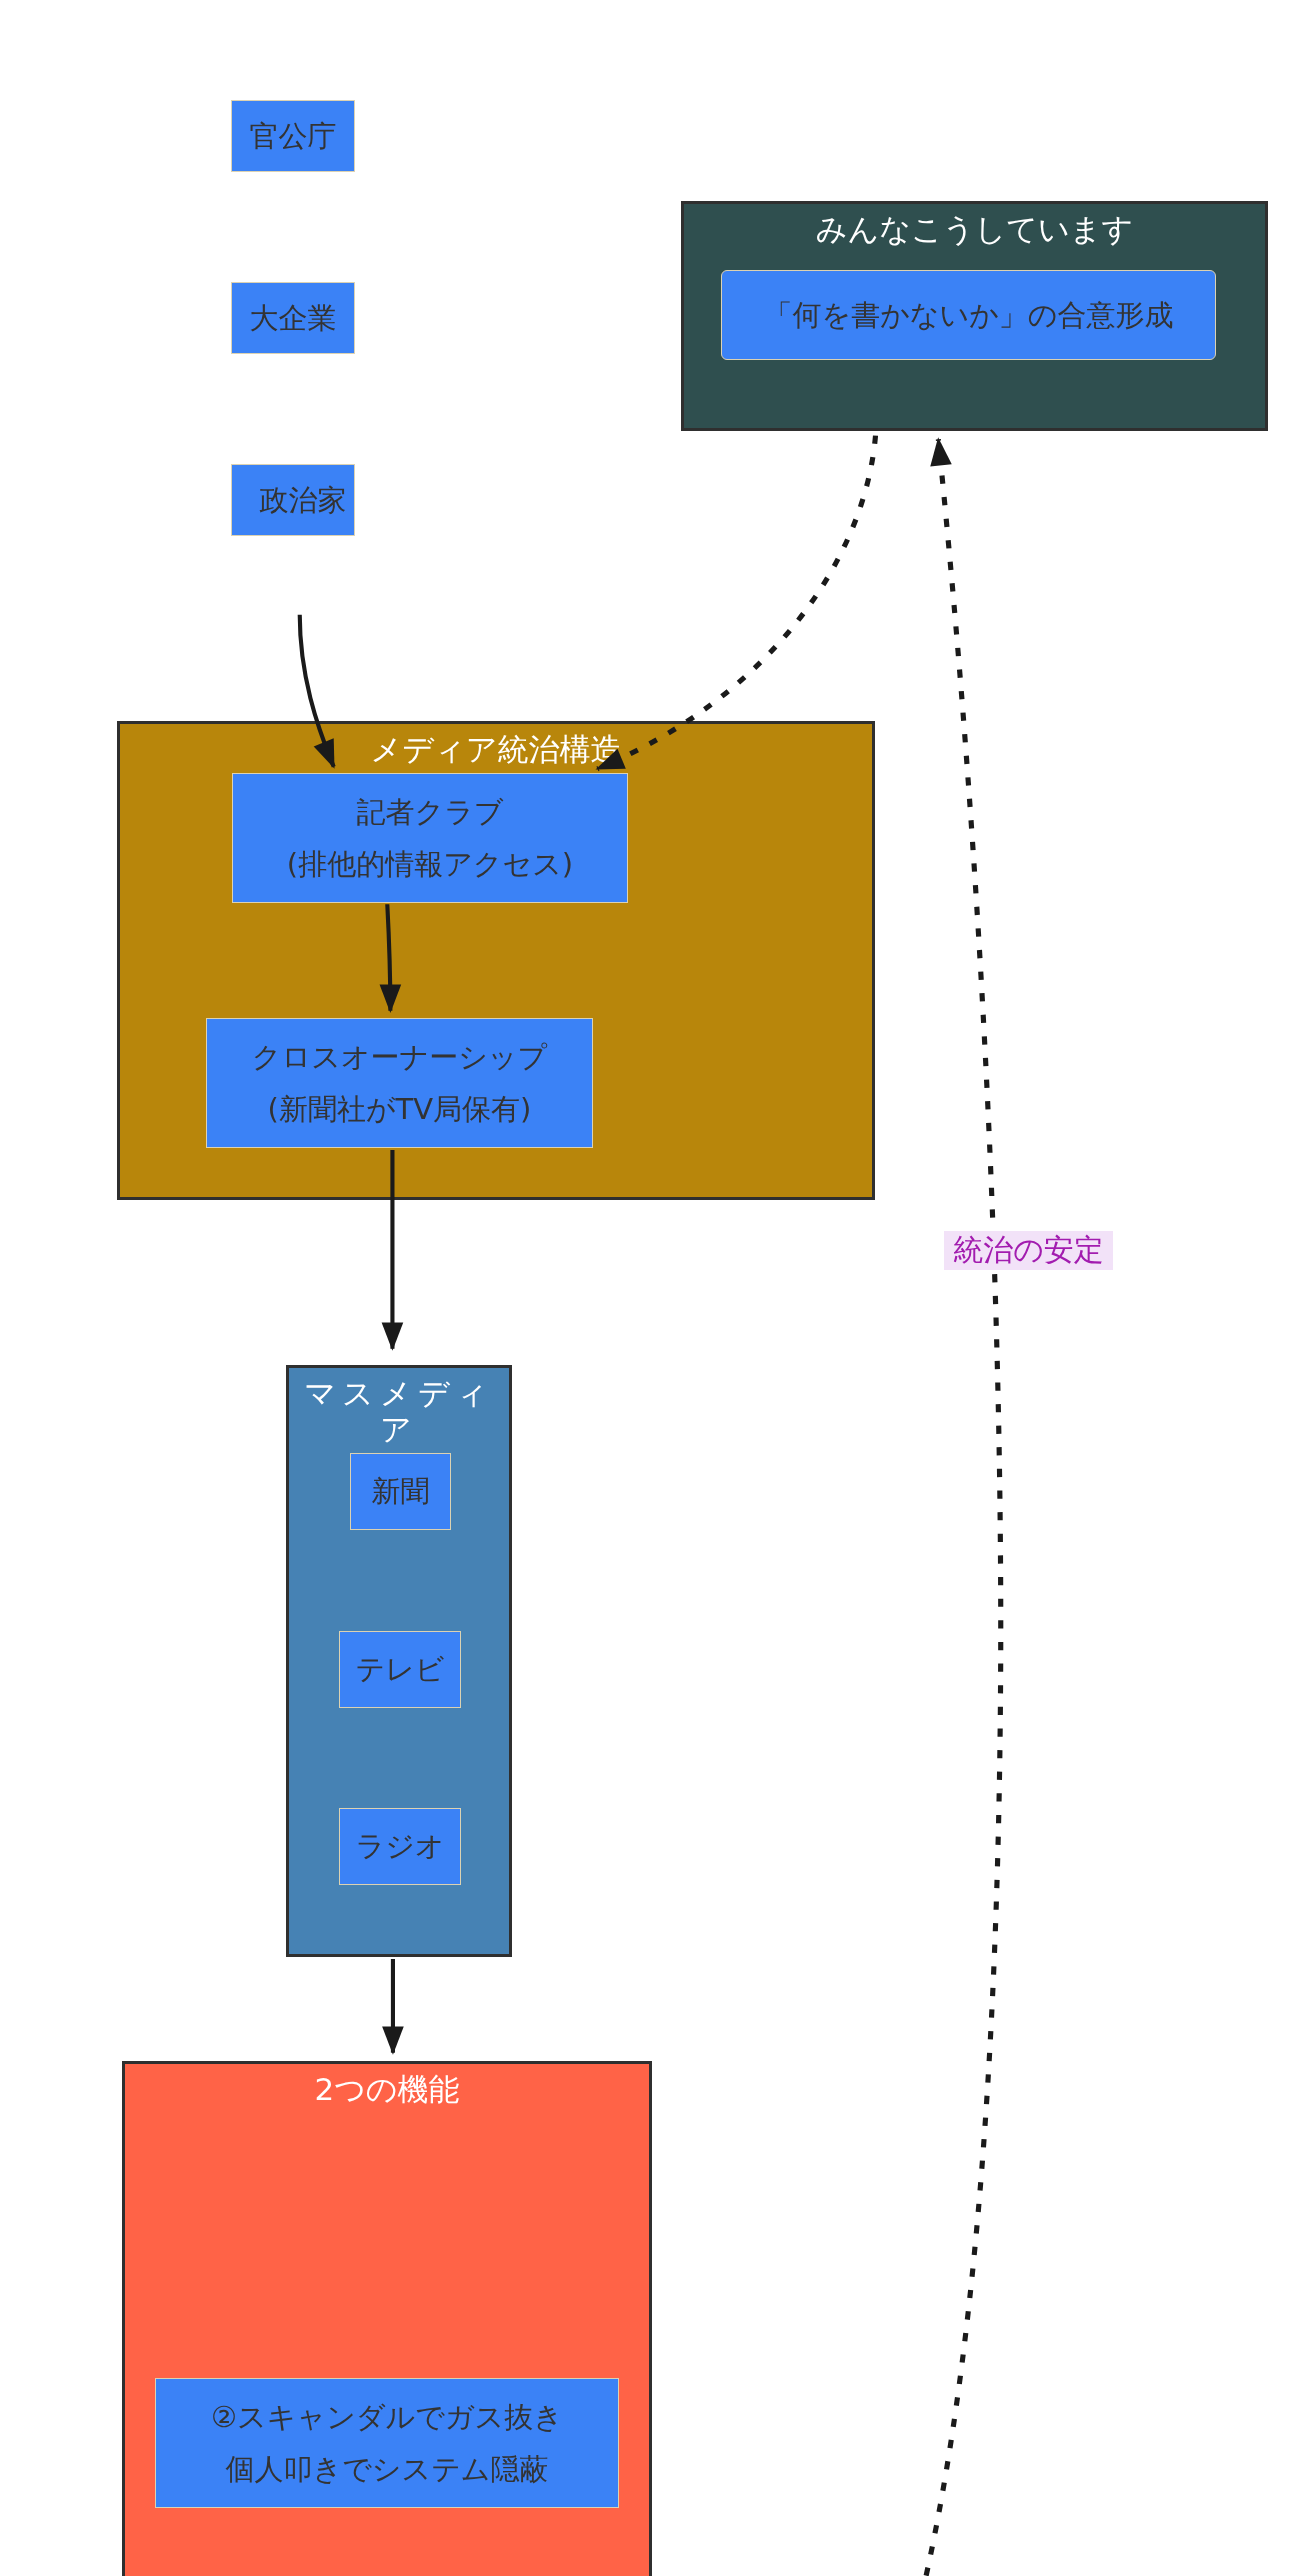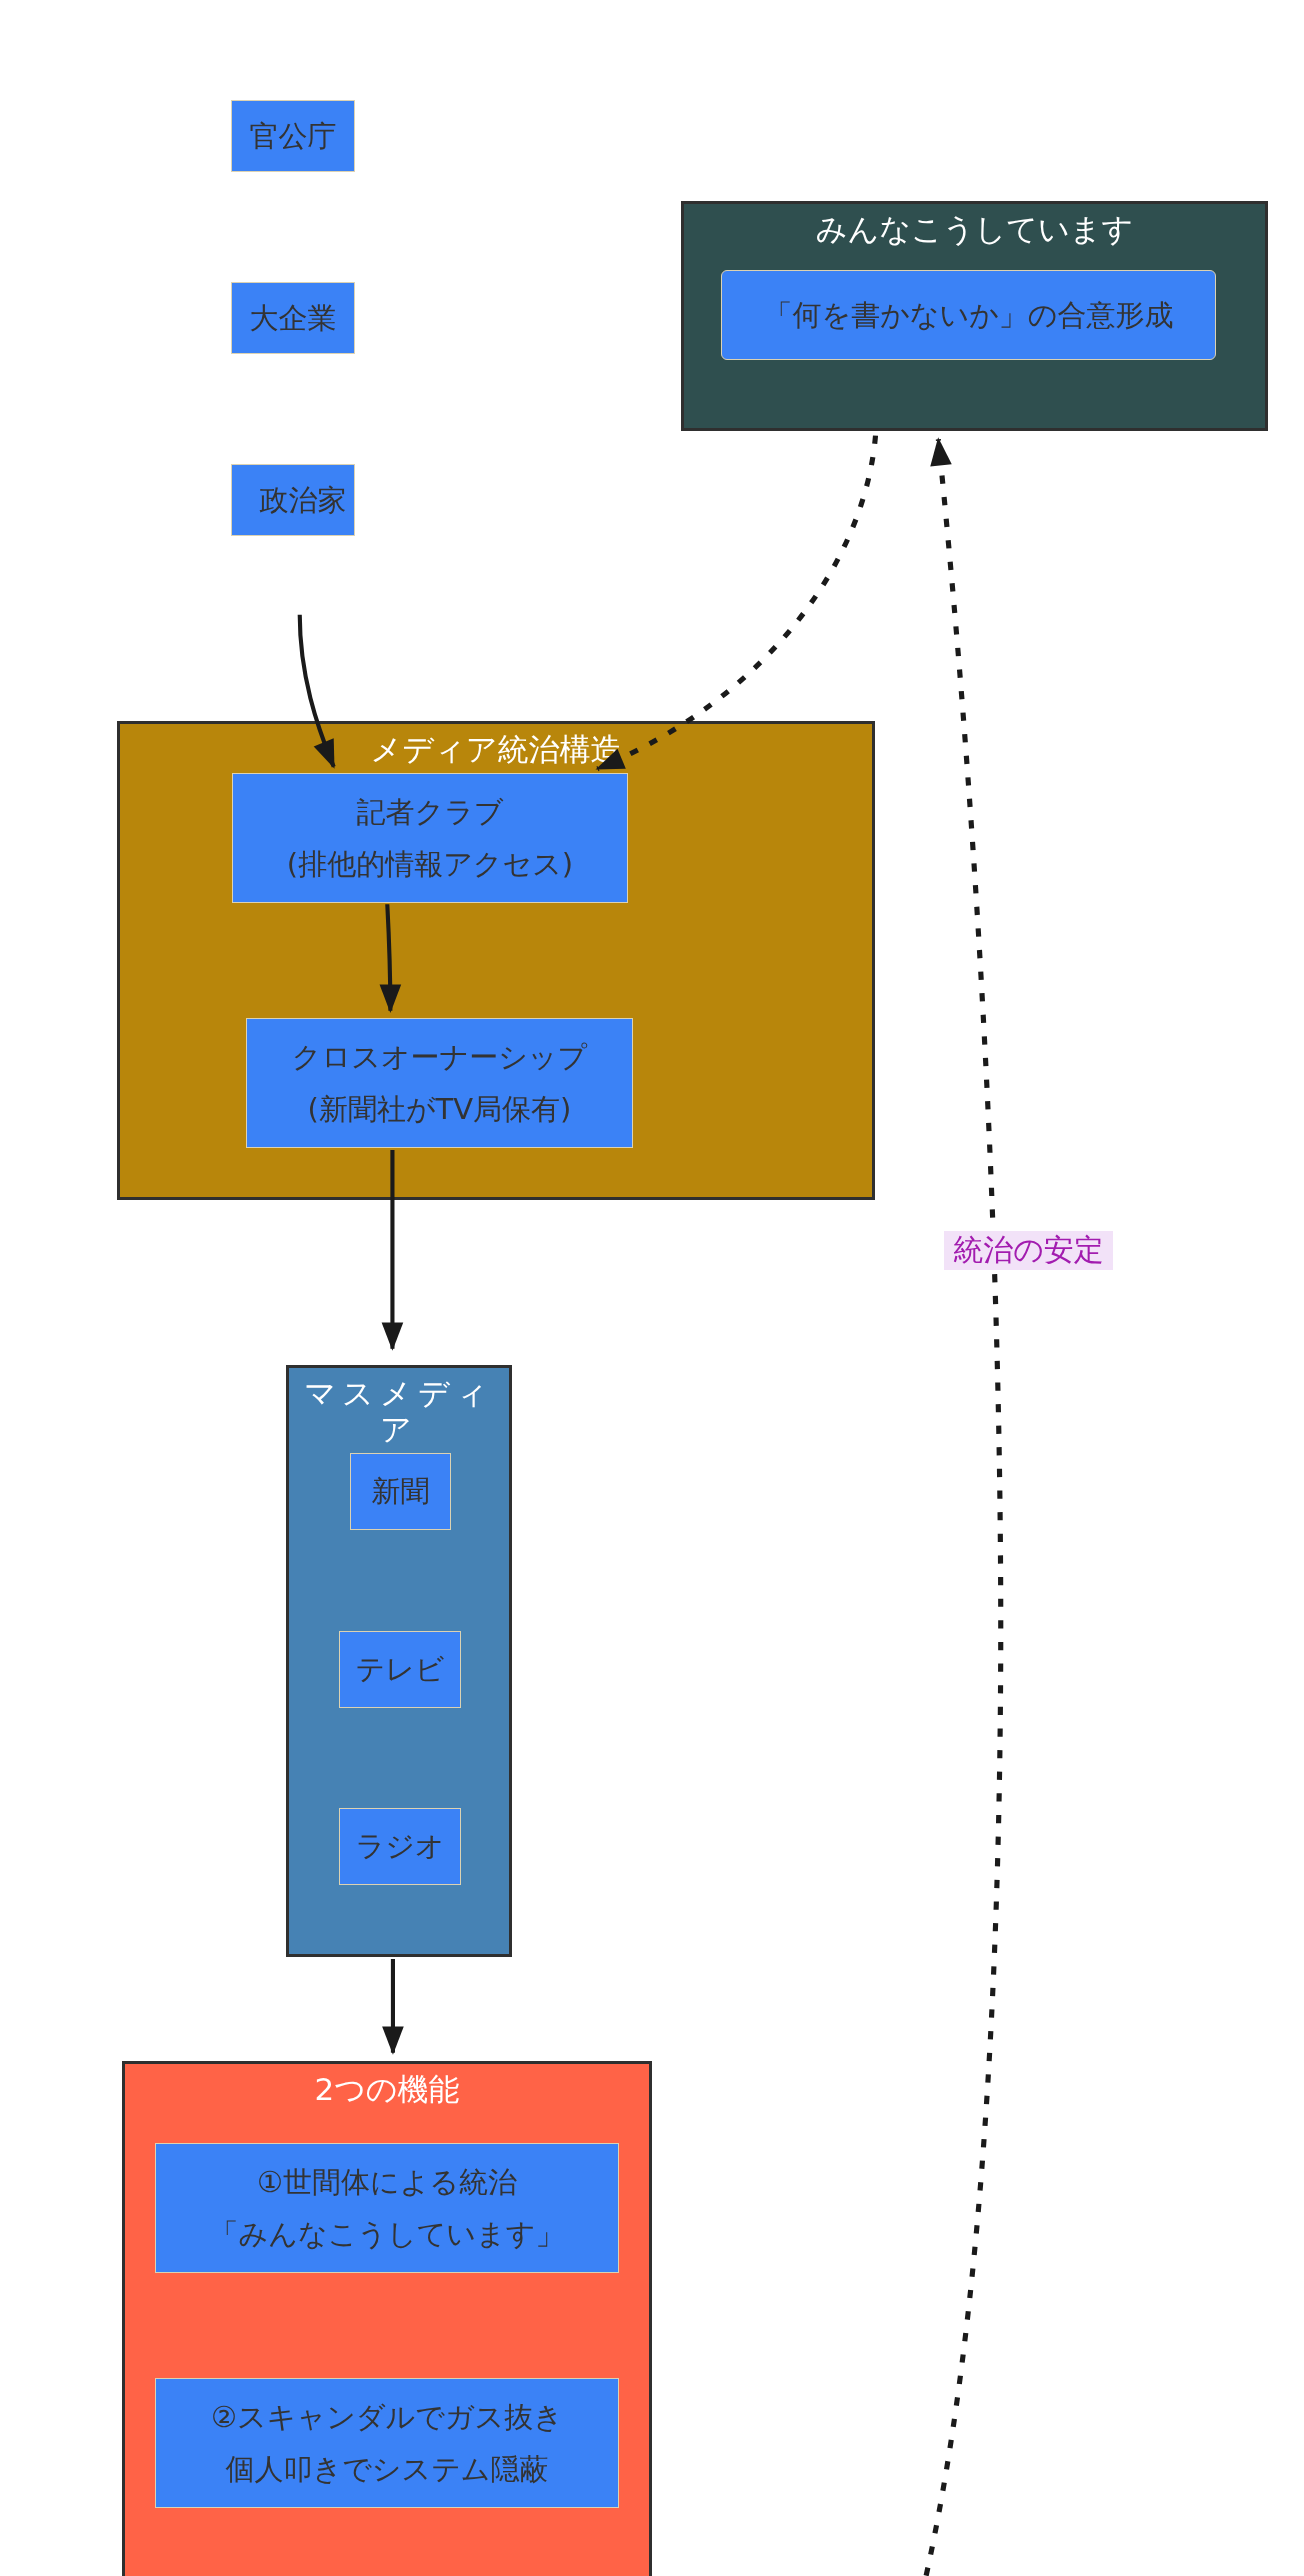--- a/index.html
+++ b/index.html
@@ -19,21 +19,21 @@
   #c-mass  .cluster-title{letter-spacing:6.2px;}
 
   .node{position:absolute;background:#3b82f6;border:1.5px solid #DCD2B2;box-sizing:border-box;
         display:flex;align-items:center;justify-content:center;text-align:center;
         font-size:29px;color:#333333;white-space:pre-line;line-height:1.8;}
 
   #n-gov      {left:231px;  top:100px;  width:124px; height:72px;}
   #n-biz      {left:231px;  top:282px;  width:124px; height:72px;}
   #n-pol      {left:231px;  top:464px;  width:124px; height:72px;padding-left:20px;}
   #n-kisha    {left:196px;  top:773px; width:396px; height:130px;margin-left:36px;}
-  #n-cross    {left:206px;  top:1018px; width:387px; height:130px;margin-left:40px;}
+  #n-cross    {left:206px;  top:1018px; width:387px; height:130px;}
   #n-np       {left:350px;  top:1453px; width:101px; height:77px;}
   #n-tv       {left:339px;  top:1631px; width:122px; height:77px;}
   #n-radio    {left:339px;  top:1808px; width:122px; height:77px;}
   #n-f1       {left:155px;  top:2143px; width:464px; height:130px;}
   #n-f2       {left:155px;  top:2378px; width:464px; height:130px;}
   #n-consensus{left:721px; top:270px;  width:495px; height:90px;border-radius:6px;}
 
   #edges{position:absolute;left:0;top:0;width:1304px;height:3301px;pointer-events:none;}
   .edge{stroke:#1A1A1A;stroke-width:8;fill:none;}
   .edge.dotted{stroke-width:10;stroke-dasharray:16 26;}
@@ -64,22 +64,20 @@
   <div class="node" id="n-gov">官公庁</div>
   <div class="node" id="n-biz">大企業</div>
   <div class="node" id="n-pol">政治家</div>
   <div class="node" id="n-kisha">記者クラブ
 (排他的情報アクセス)</div>
   <div class="node" id="n-cross">クロスオーナーシップ
 (新聞社がTV局保有)</div>
   <div class="node" id="n-np">新聞</div>
   <div class="node" id="n-tv">テレビ</div>
   <div class="node" id="n-radio">ラジオ</div>
-  <div class="node" id="n-f1">①世間体による統治
-「みんなこうしています」</div>
   <div class="node" id="n-f2">②スキャンダルでガス抜き
 個人叩きでシステム隠蔽</div>
 
   <div class="node" id="n-consensus">「何を書かないか」の合意形成</div>
 
   <svg id="edges" viewBox="0 0 2532 6408" xmlns="http://www.w3.org/2000/svg">
     <defs>
       <marker id="arrow" markerUnits="userSpaceOnUse" markerWidth="64" markerHeight="52" refX="54" refY="26" orient="auto">
         <path d="M3,5 L58,26 L3,47 Z" fill="#1A1A1A"></path>
       </marker>

